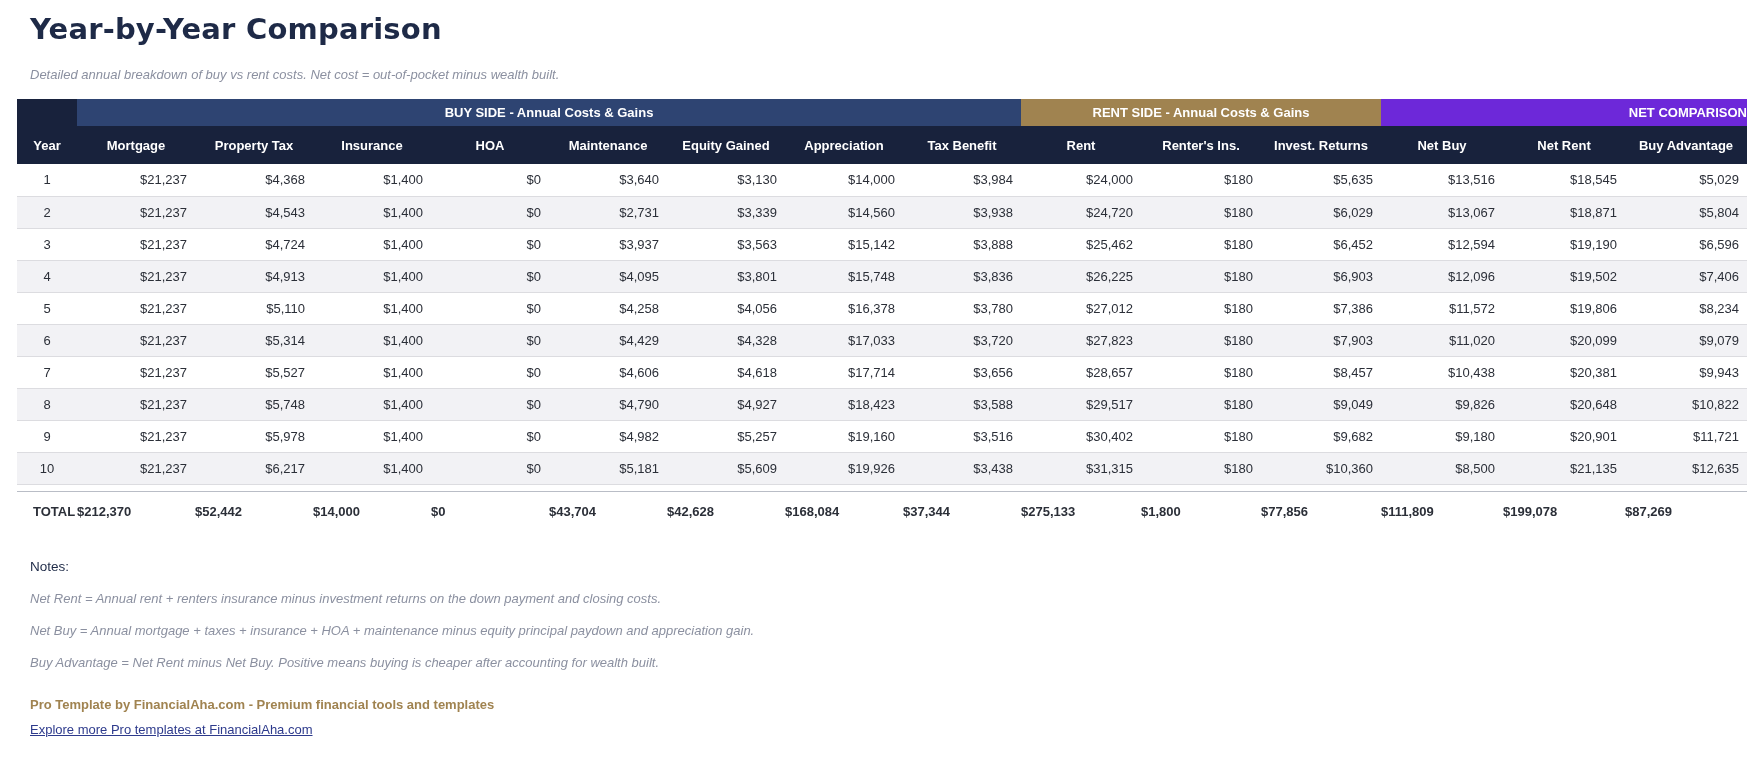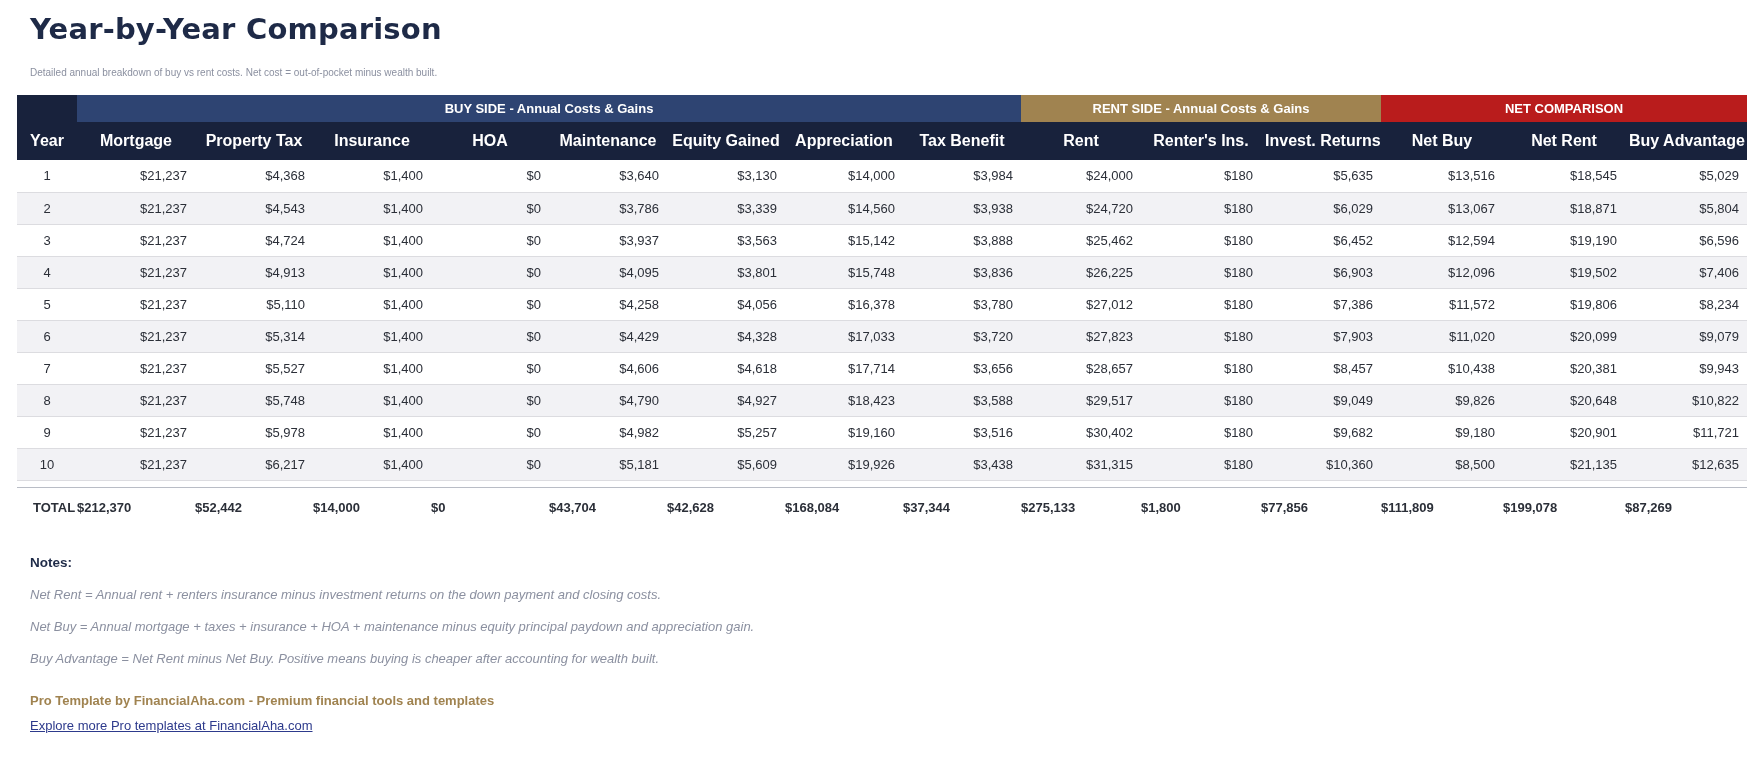--- a/index.html
+++ b/index.html
@@ -23,36 +23,36 @@
     font-family:"Liberation Sans", sans-serif;
   }
   .page-title{
     margin:12px 0 16px 30px;
     font-family:"DejaVu Sans", sans-serif;
     font-size:29px;font-weight:bold;color:var(--title);
     letter-spacing:0.2px;
   }
   .page-subtitle{
     margin:21px 0 16px 30px;
-    font-size:10px;color:var(--muted);
+    font-size:13px;font-style:italic;color:var(--muted);
   }
   table.cmp{
     border-collapse:collapse;table-layout:fixed;
     width:1728px;margin:17px 0 0 17px;
     font-size:13px;
   }
   tr.group-row td{
     height:27px;padding:0;
     color:#ffffff;font-weight:bold;text-align:center;font-size:13px;
   }
   tr.group-row td.band-spacer{background:var(--header-bg);}
   tr.header-row th{
     height:38px;padding:0 4px;
     background:var(--header-bg);color:#ffffff;
-    font-weight:bold;font-size:16px;text-align:center;
+    font-weight:bold;font-size:13px;text-align:center;
     overflow:hidden;white-space:nowrap;
   }
   tr.data-row td{
     height:32px;padding:0 8px 0 0;
     text-align:right;color:var(--cell-text);
     border-bottom:1px solid var(--row-border);
     overflow:hidden;white-space:nowrap;
   }
   tr.data-row td.year-cell{text-align:center;padding:0;}
   tr.data-row:nth-child(even){background:var(--row-alt);}
@@ -61,21 +61,21 @@
     height:40px;padding:0 8px 0 0;
     text-align:left;font-weight:bold;color:var(--cell-text);
     border-top:1px solid var(--total-border);
     overflow:hidden;white-space:nowrap;
   }
   tr.total-row td.total-label{
     text-align:left;padding:0 14px 0 16px;
   }
   .notes{margin:28px 0 0 30px;}
   .notes-heading{
-    font-size:13.5px;font-weight:bold;color:var(--title);
+    font-size:13.5px;font-weight:normal;color:var(--title);
   }
   .note-line{
     margin:17px 0 0 0;
     font-size:13px;font-style:italic;color:var(--muted);
   }
   .footer{margin:27px 12px 0 30px;}
   .footer-brand{
     font-size:13px;font-weight:bold;color:var(--accent-brand);
   }
   .footer-link{
@@ -106,21 +106,21 @@
         <col style="width: 120px;">
         <col style="width: 122px;">
         <col style="width: 122px;">
         <col style="width: 122px;">
       </colgroup>
     <thead>
         <tr class="group-row">
           <td class="band-spacer"></td>
           <td colspan="8" style="background: rgb(46, 68, 114); margin-top: 12px;">BUY SIDE - Annual Costs &amp; Gains</td>
           <td colspan="3" style="background: rgb(160, 131, 80); margin-top: 19px;">RENT SIDE - Annual Costs &amp; Gains</td>
-          <td colspan="3" style="background: #b91c1c;">NET COMPARISON</td>
+          <td colspan="3" style="background: #6d28d9; text-align: right;">NET COMPARISON</td>
         </tr>
         <tr class="header-row">
           <th>Year</th>
           <th>Mortgage</th>
           <th>Property Tax</th>
           <th>Insurance</th>
           <th>HOA</th>
           <th>Maintenance</th>
           <th>Equity Gained</th>
           <th>Appreciation</th>
@@ -150,21 +150,21 @@
           <td class="num-cell">$13,516</td>
           <td class="num-cell">$18,545</td>
           <td class="num-cell">$5,029</td>
         </tr>
         <tr class="data-row">
           <td class="year-cell">2</td>
           <td class="num-cell">$21,237</td>
           <td class="num-cell">$4,543</td>
           <td class="num-cell">$1,400</td>
           <td class="num-cell">$0</td>
-          <td class="num-cell">$3,786</td>
+          <td class="num-cell">$2,731</td>
           <td class="num-cell">$3,339</td>
           <td class="num-cell">$14,560</td>
           <td class="num-cell">$3,938</td>
           <td class="num-cell">$24,720</td>
           <td class="num-cell">$180</td>
           <td class="num-cell">$6,029</td>
           <td class="num-cell">$13,067</td>
           <td class="num-cell">$18,871</td>
           <td class="num-cell">$5,804</td>
         </tr>

